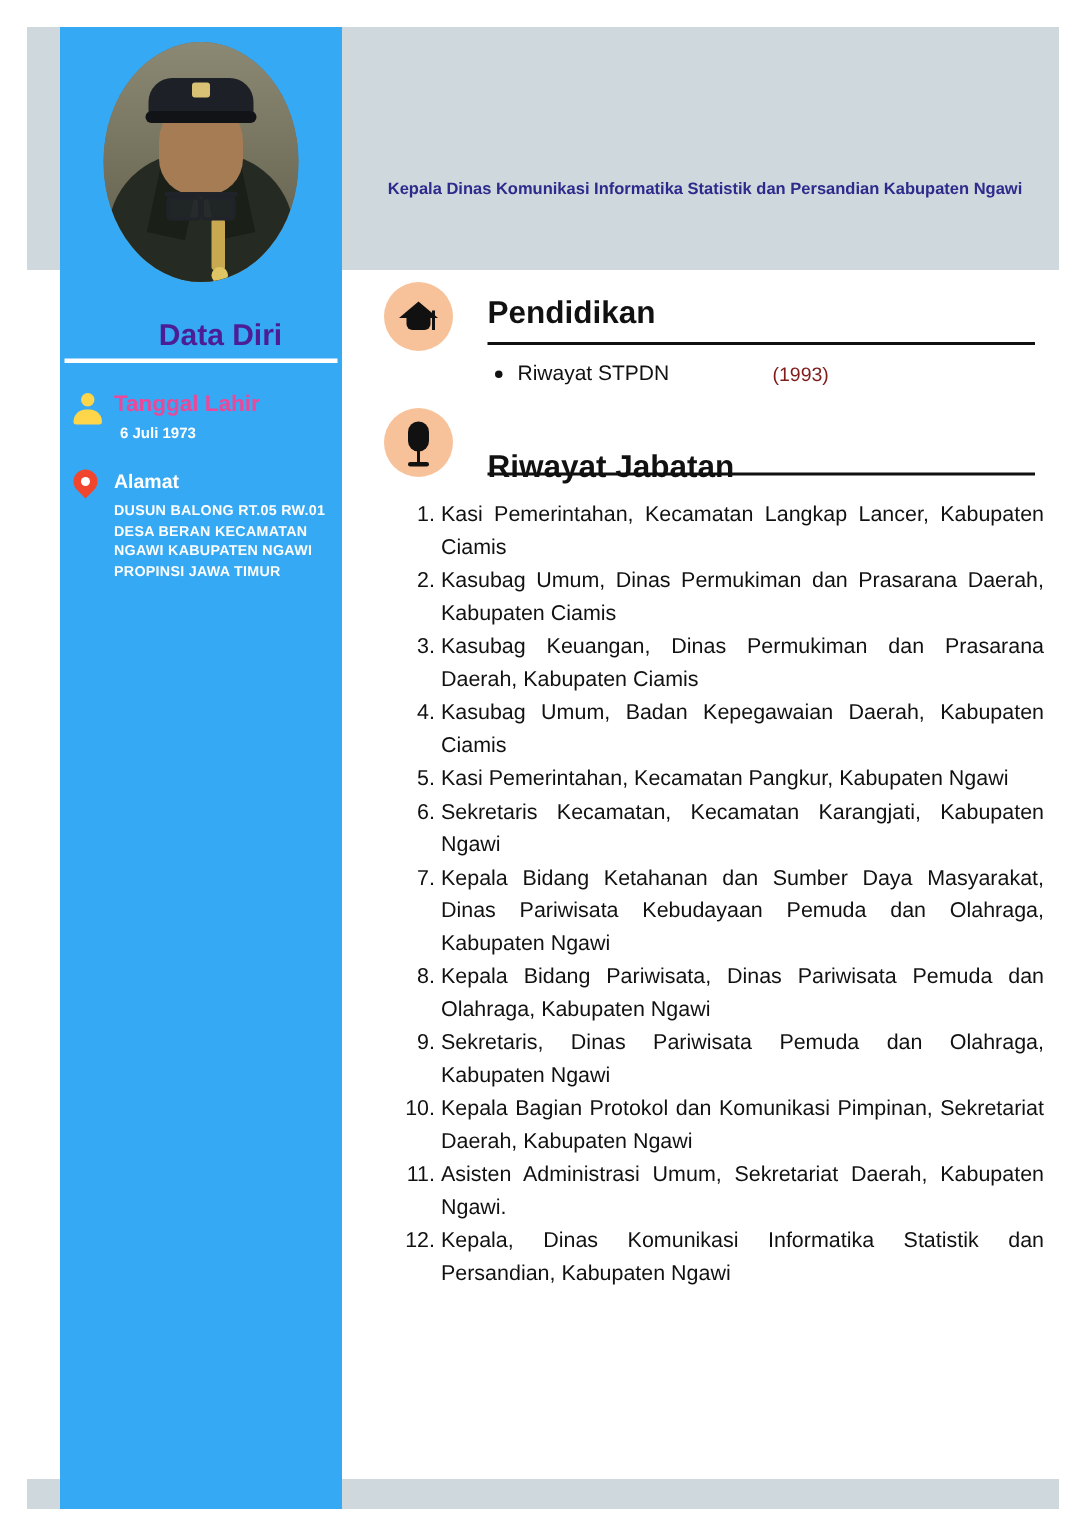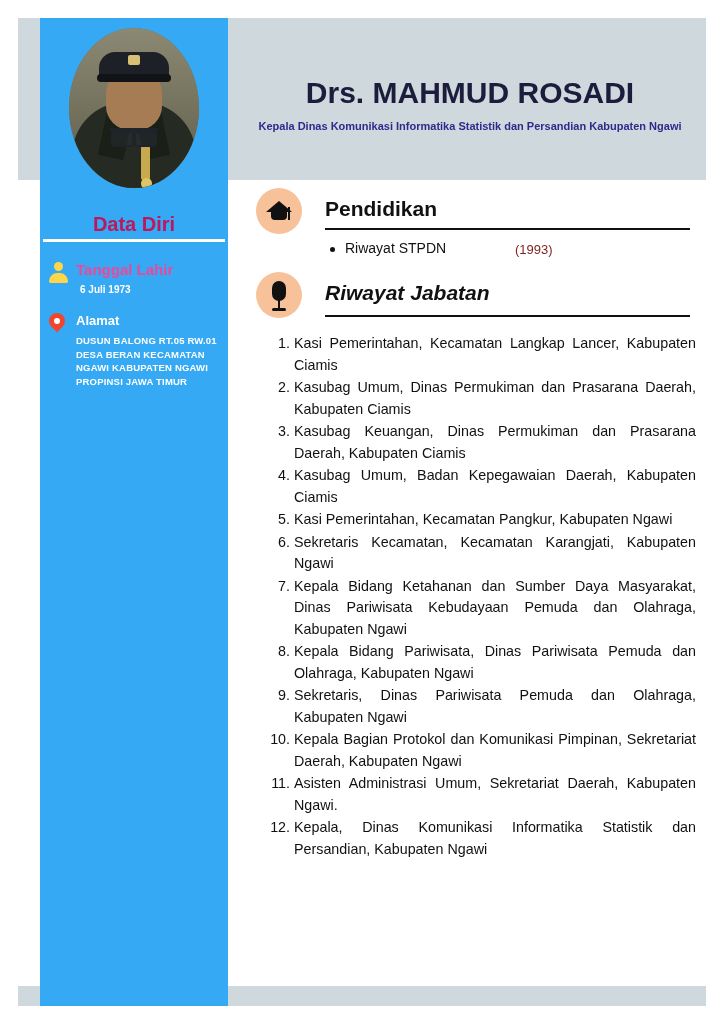--- a/index.html
+++ b/index.html
@@ -192,23 +192,24 @@
     border-radius: 50%;
   }
 
   
   .data-diri-title {
     position: absolute;
     left: 40px;
     top: 213px;
     width: 188px;
     text-align: center;
-    color: #be185d;
+    color: #4c1d95;
     font-size: 20px;
     font-weight: bold;
+    padding-left: 13px;
   }
   .data-diri-rule {
     position: absolute;
     left: 43px;
     top: 239px;
     width: 182px;
     height: 3px;
     background: #ffffff;
   }
 
@@ -382,21 +383,21 @@
     background: #111111;
   }
 
   .section-title {
     position: absolute;
     font-size: 21px;
     font-weight: bold;
     color: #111111;
   }
   .title-pendidikan { left: 325px; top: 197px; }
-  .title-riwayat { left: 325px; top: 281px; font-style: italic; }
+  .title-riwayat { left: 325px; top: 300px; }
 
   .section-rule {
     position: absolute;
     height: 2px;
     background: #111111;
   }
   .rule-pendidikan { left: 325px; top: 228px; width: 365px; }
   .rule-riwayat { left: 325px; top: 315px; width: 365px; }
   .edu-bullet {
     position: absolute;
@@ -473,21 +474,20 @@
       <div class="photo-glasses">
         <div class="photo-lens l"></div>
         <div class="photo-lens r"></div>
       </div>
     </div>
     <div class="photo-hat"></div>
     <div class="photo-badge"></div>
     <div class="photo-hat-brim"></div>
   </div>
 
-  <div class="name">Drs. MAHMUD ROSADI</div>
   <div class="subtitle">Kepala Dinas Komunikasi Informatika Statistik dan Persandian Kabupaten Ngawi</div>
 
   <div class="data-diri-title">Data Diri</div>
   <div class="data-diri-rule"></div>
 
   <div class="icon-person">
     <div class="head"></div>
     <div class="body"></div>
   </div>
   <div class="label-tanggal">Tanggal Lahir</div>

